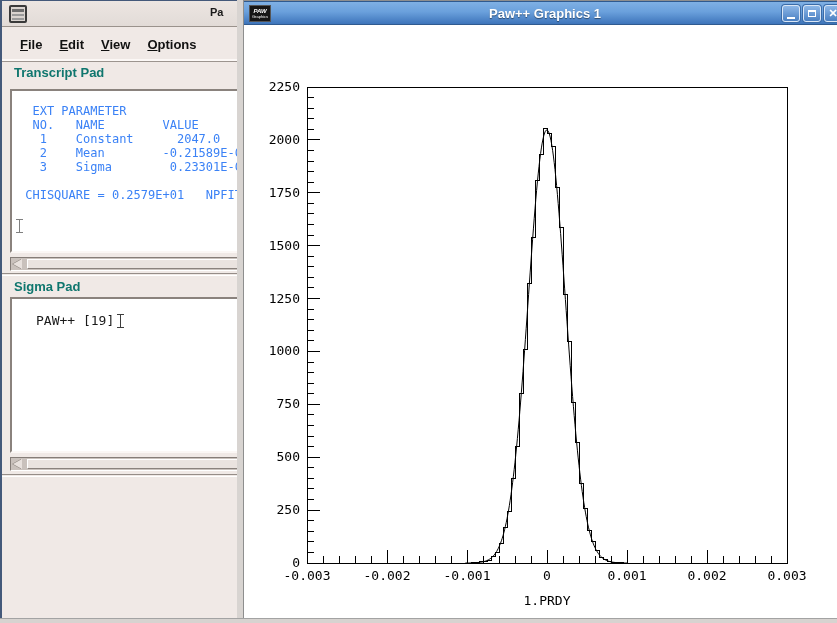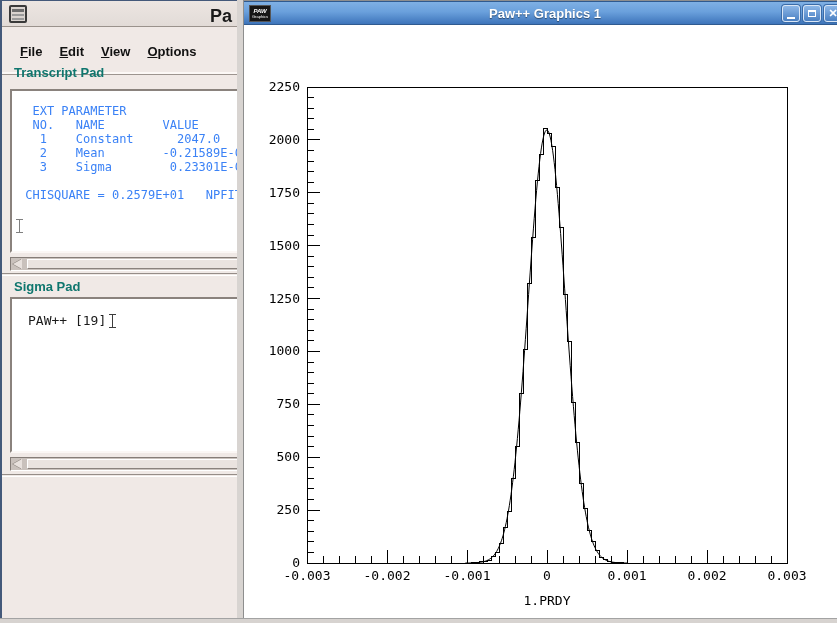--- a/index.html
+++ b/index.html
@@ -24,45 +24,45 @@
   .app-icon {
     position: absolute; left: 7px; top: 4px; width: 18px; height: 18px;
     background: #d9d3cf; border: 2px solid #3a3a3a; border-radius: 2px;
   }
   .app-icon i {
     display: block; margin: 2px 1px 0 1px; height: 3px; background: #6d6d6d;
   }
   .app-icon i + i { height: 2px; margin-top: 2px; background: #9a9a9a; }
   .mw-title {
     position: absolute; left: 208px; top: 5px;
-    font-weight: bold; font-size: 18px; color: #1a1a1a; white-space: nowrap;
+    font-weight: bold; font-size: 11px; color: #1a1a1a; white-space: nowrap;
   }
   .mw-menubar {
-    position: absolute; left: 0; top: 27px; right: 0; height: 47px;
+    position: absolute; left: 0; top: 27px; right: 0; height: 34px;
     display: flex; align-items: center; gap: 17px; padding-left: 18px;
     border-bottom: 1px solid #9c948f; box-shadow: inset 0 -2px 0 #fcf8f6;
   }
   .menu-item { font-size: 13px; font-weight: bold; color: #111; cursor: default; }
   .mnemonic { text-decoration: underline; }
 
   .pad-label { position: absolute; left: 12px; font-size: 13px; font-weight: bold; color: #0f766e; }
 
   .text-area {
     position: absolute; left: 8px; width: 250px; background: #ffffff;
     border-top: 2px solid #8a827d; border-left: 2px solid #8a827d;
     border-bottom: 2px solid #fbf7f5; overflow: hidden;
   }
   .transcript-area { top: 88px; height: 164px; }
   .input-area { top: 296px; height: 156px; }
   .mono-pre {
     font-family: "DejaVu Sans Mono", monospace; font-size: 12px; line-height: 14px;
     color: #3b82f6; white-space: pre; padding: 13px 2px 0 6px;
   }
   .input-line {
-    display: flex; align-items: center; gap: 3px; padding: 14px 0 0 16px;
+    display: flex; align-items: center; gap: 3px; padding: 14px 0 0 24px;
     font-family: "DejaVu Sans Mono", monospace; font-size: 13px; color: #1a1a1a;
   }
   .caret { position: relative; width: 7px; height: 14px; display: inline-block; }
   .caret::before { content: ''; position: absolute; left: 3px; top: 1px; bottom: 1px; width: 1px; background: #3d3d3d; }
   .caret::after  { content: ''; position: absolute; left: 0; right: 0; top: 0; height: 1px; background: #3d3d3d; box-shadow: 0 13px 0 #3d3d3d; }
   .caret.faint { opacity: 0.65; }
   .transcript-caret { position: absolute; left: 4px; top: 128px; }
 
   .hscroll {
     position: absolute; left: 8px; width: 250px; height: 14px;

